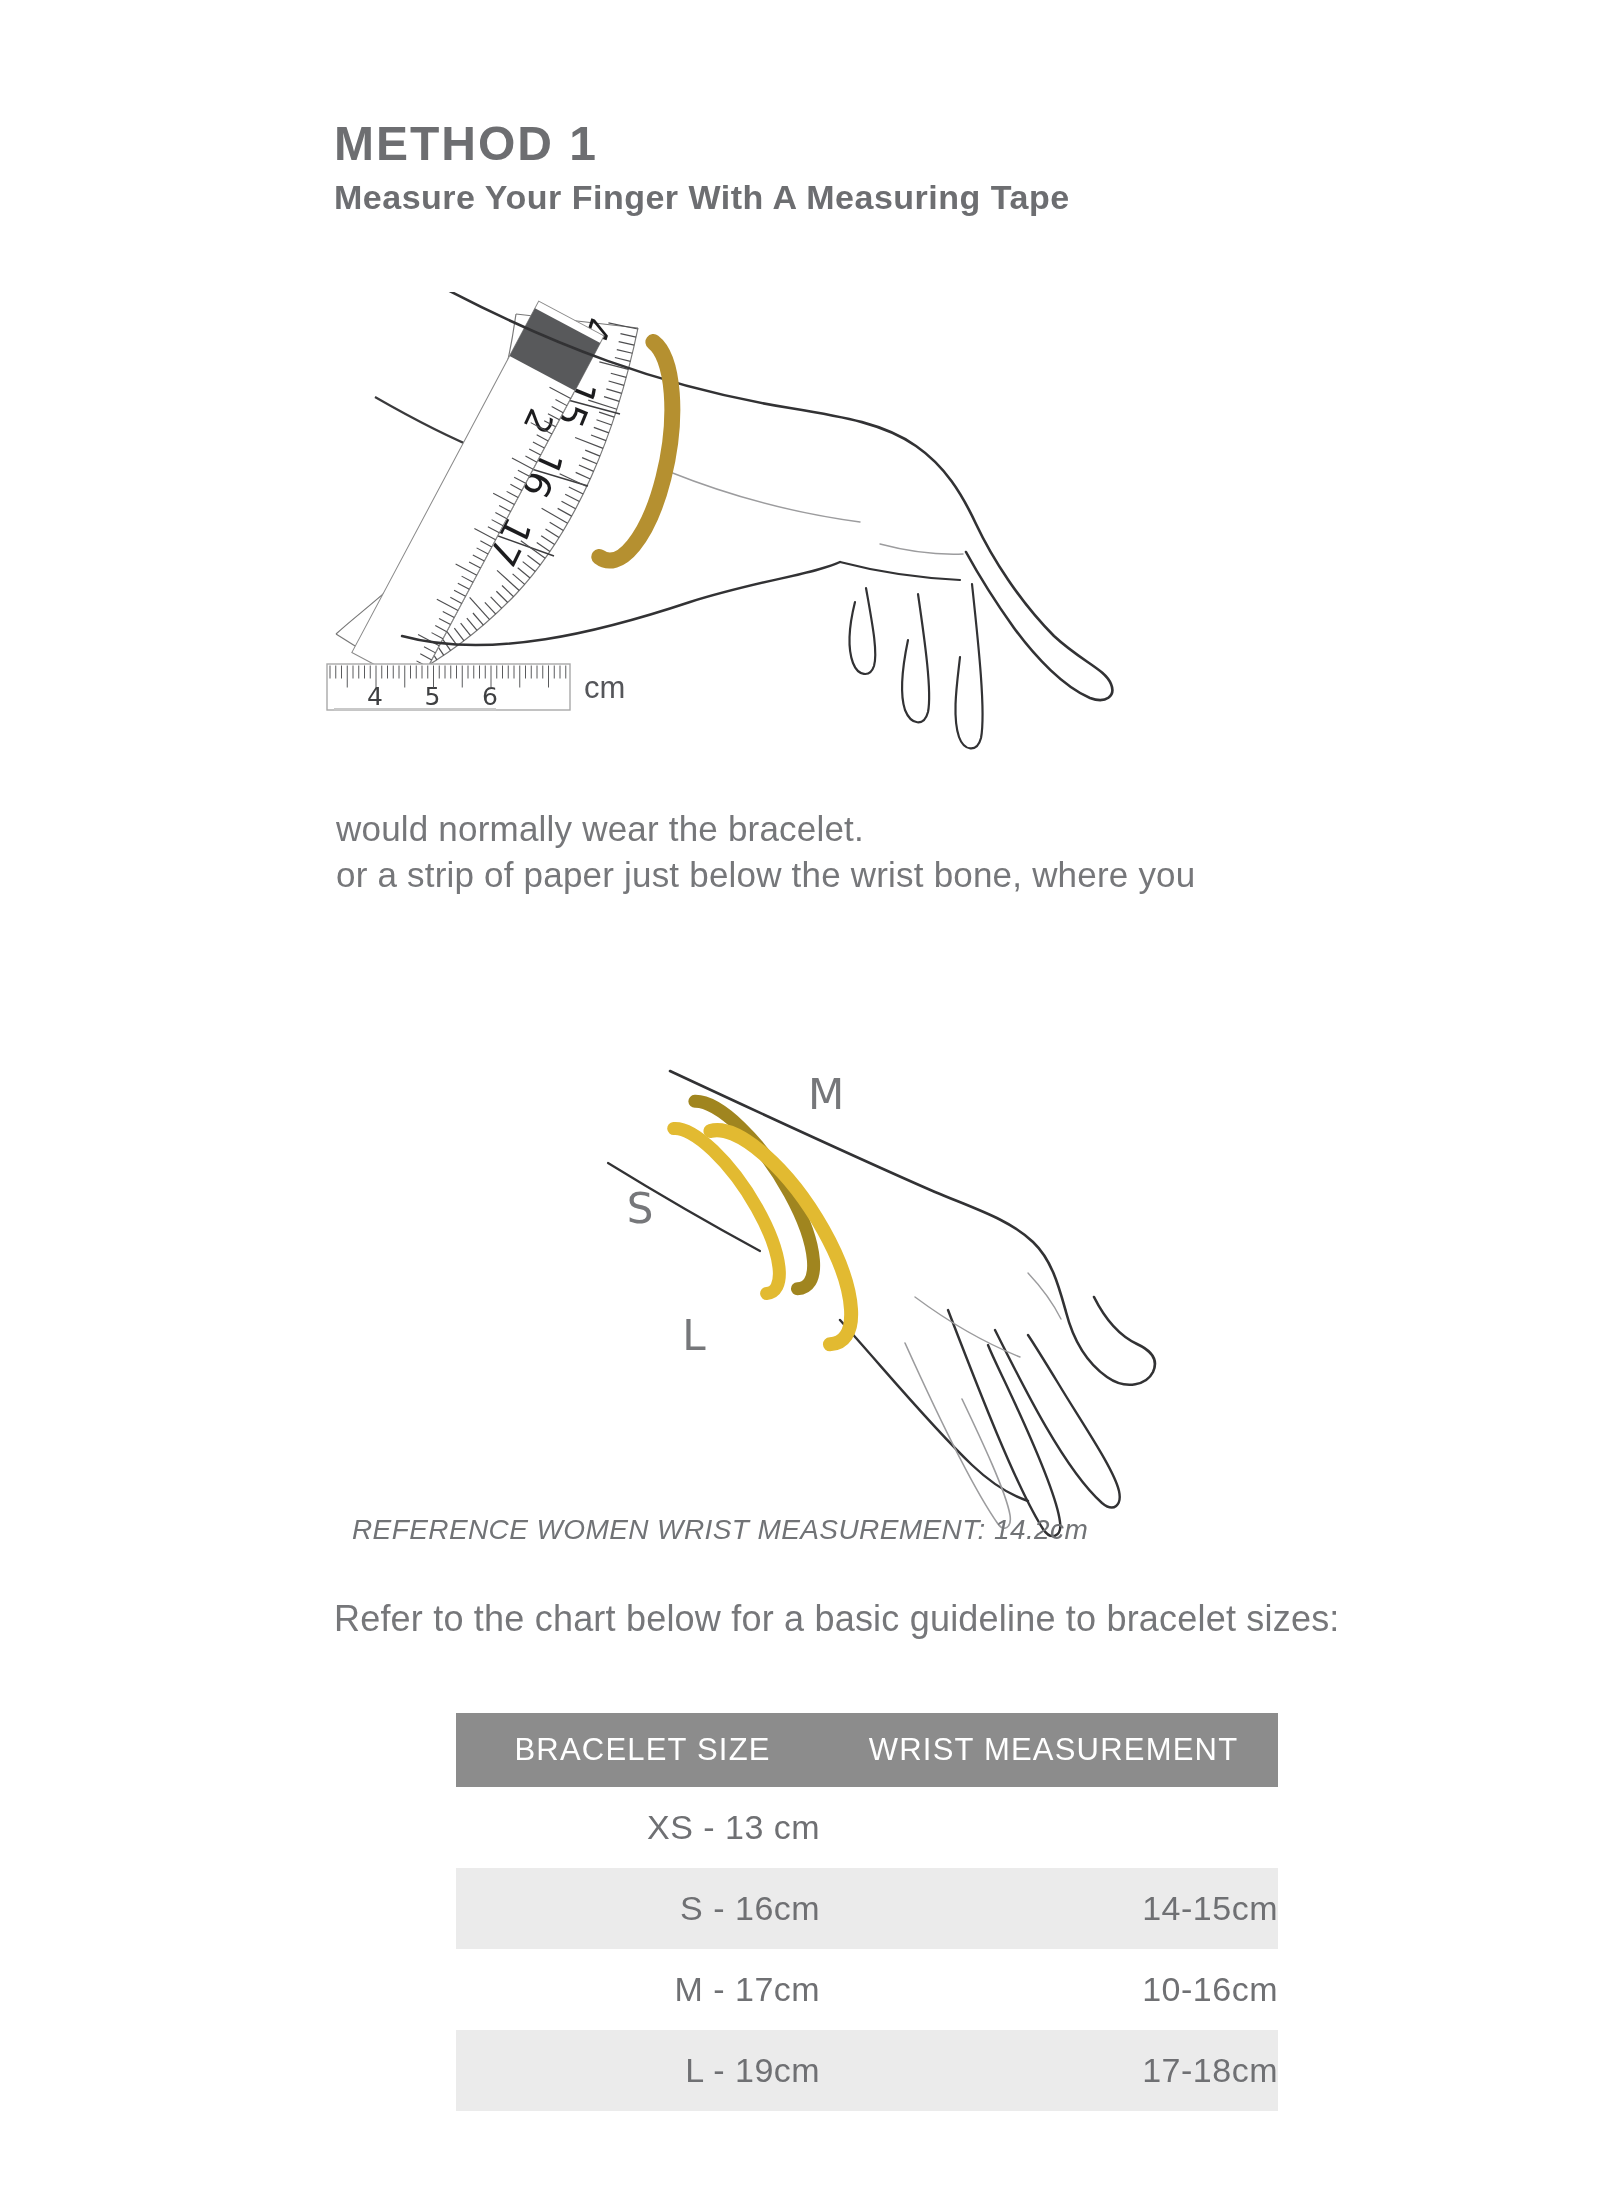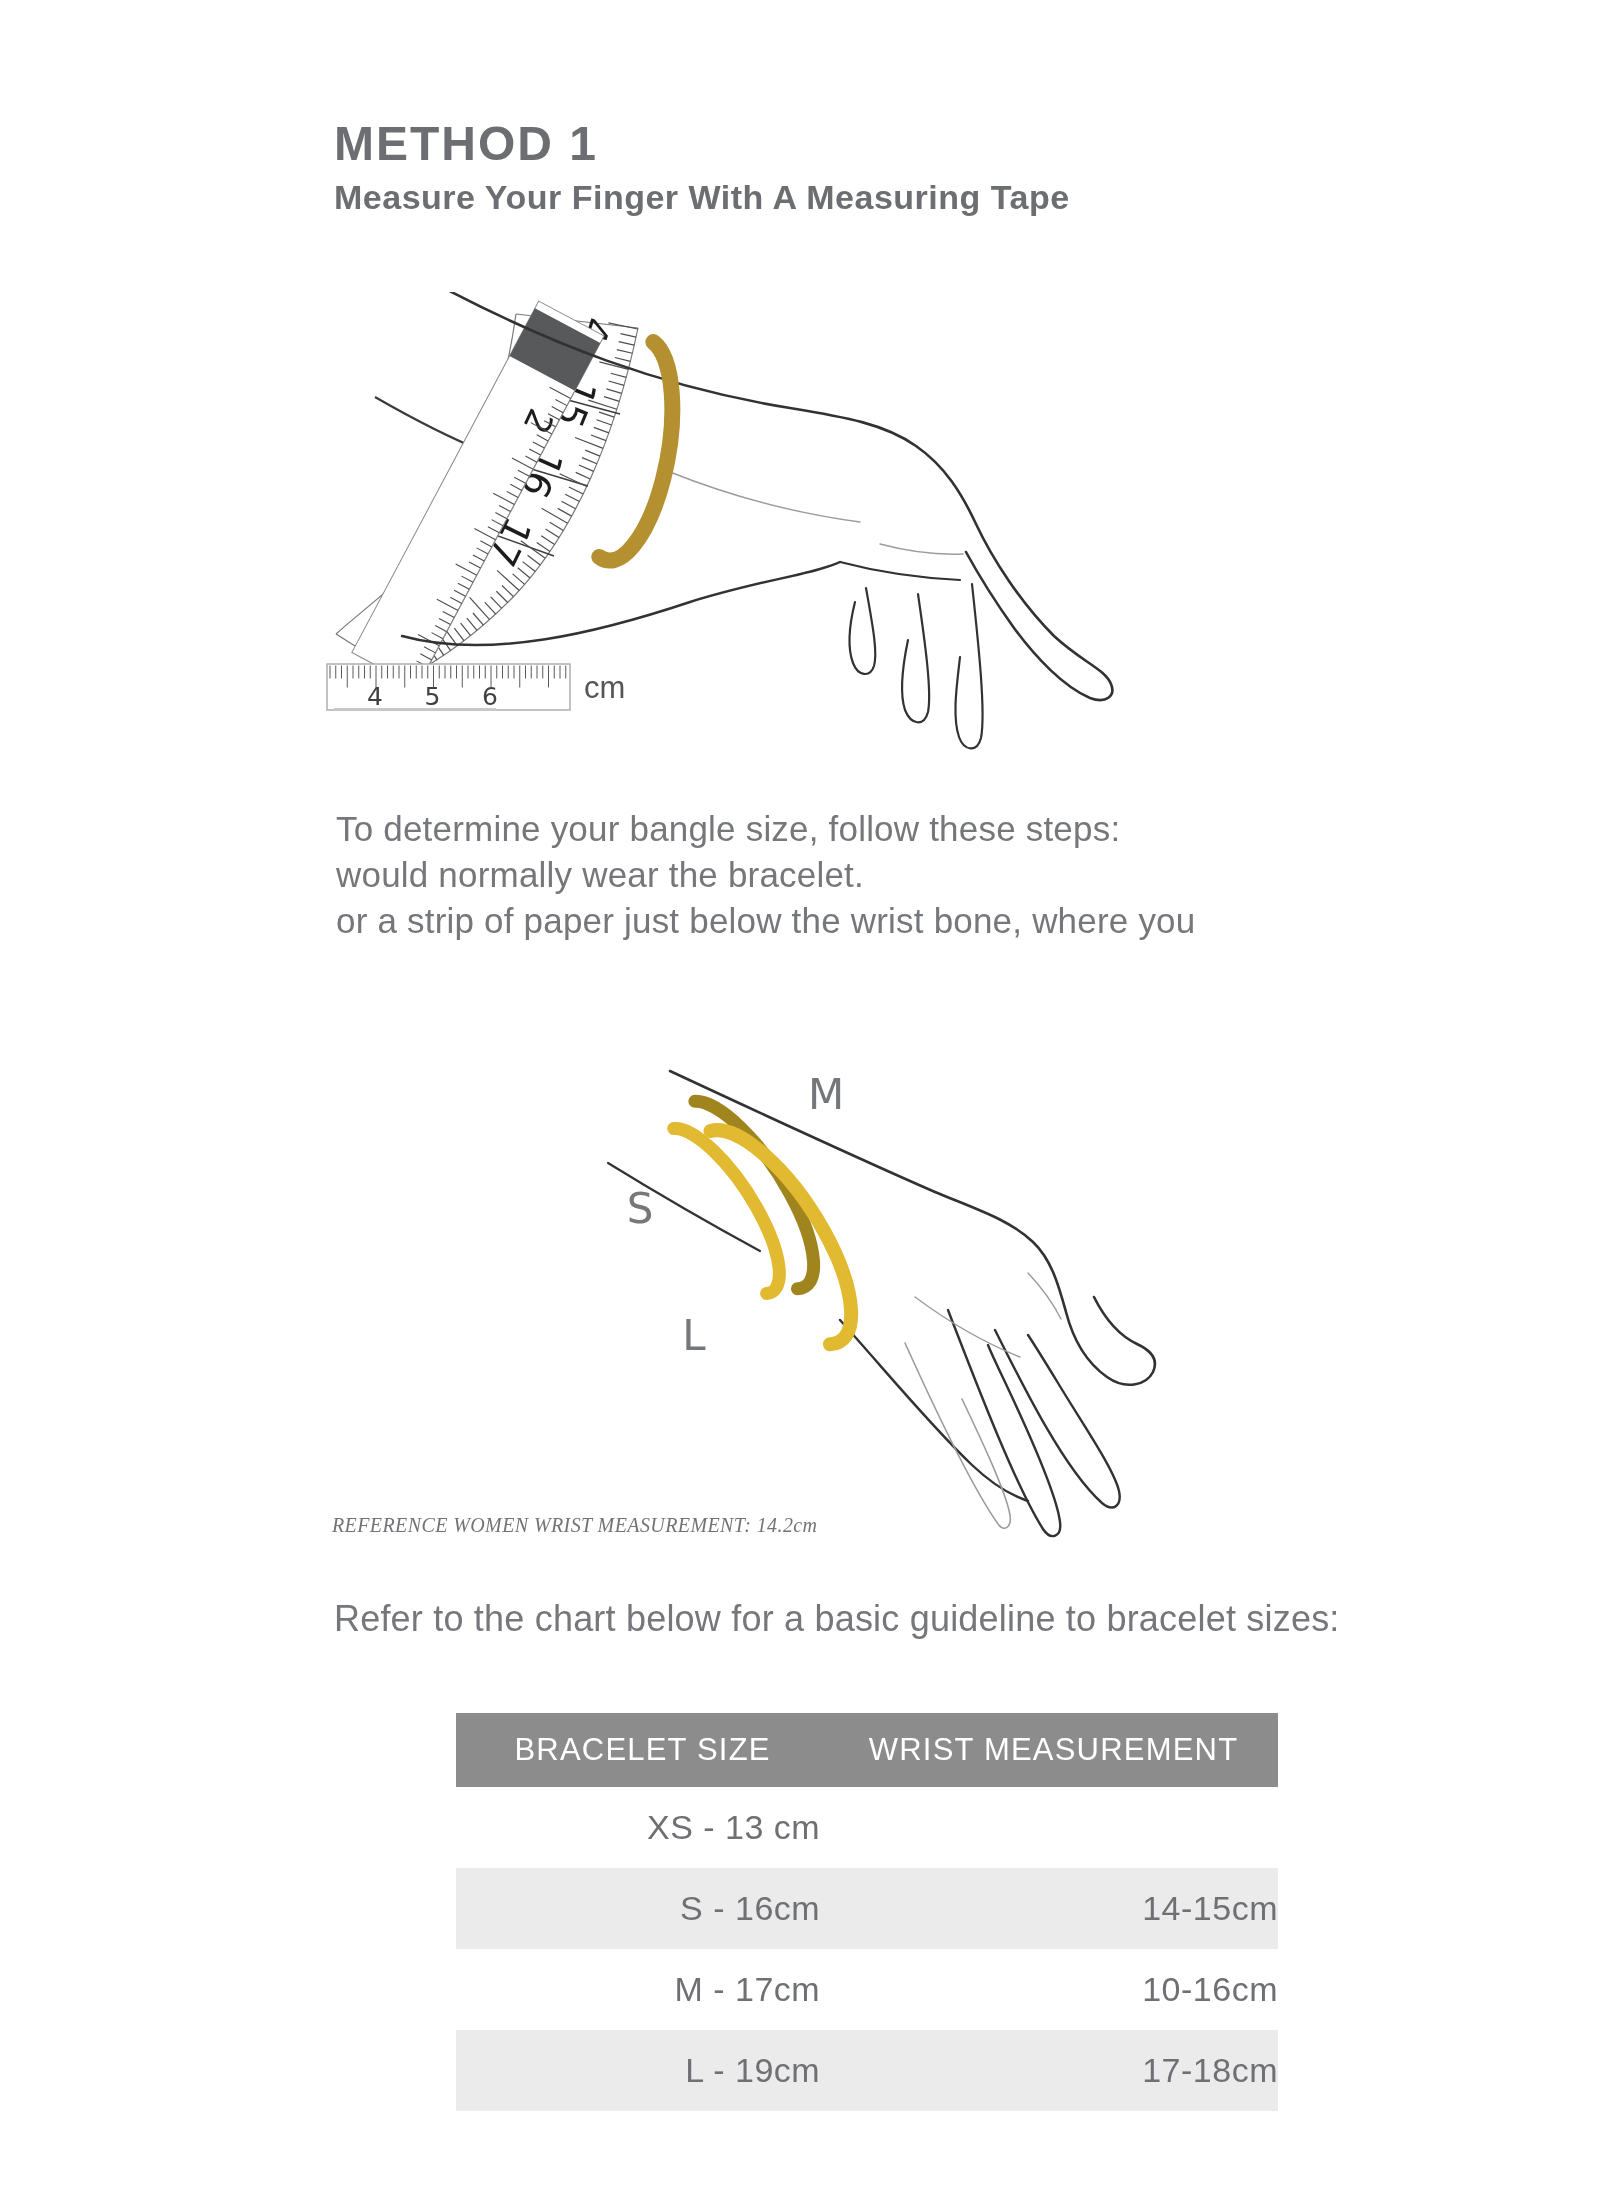--- a/index.html
+++ b/index.html
@@ -16,23 +16,22 @@
   }
   .subtitle {
     left:334px; top:178px; font-size:34px; font-weight:700;
     color:#6d6e71; letter-spacing:0.5px;
   }
   .intro {
     left:336px; top:806px; font-size:35px; color:#76777a; line-height:46px;
     letter-spacing:0.2px;
   }
   .ref-note {
-    left:332px; top:1514px; font-size:20px; font-style:italic; color:#717376;
+    left:352px; top:1514px; font-size:28px; font-style:italic; color:#717376;
     letter-spacing:0.4px;
-    font-family:Liberation Serif, serif;
   }
   .chart-intro {
     left:334px; top:1598px; font-size:36px; color:#76777a; letter-spacing:0.2px;
   }
   .cm-label {
     left:584px; top:670px; font-size:31px; color:#55565a;
   }
 
   svg text { font-family:"DejaVu Sans","Liberation Sans",sans-serif; }
   .tape-num { font-size:38px; fill:#1c1c1e; }
@@ -251,21 +250,20 @@
       <line x1="211" y1="5.5" x2="211" y2="18.5" stroke="#5a5b5d" stroke-width="1"></line>
       <line x1="216.75" y1="5.5" x2="216.75" y2="18.5" stroke="#5a5b5d" stroke-width="1"></line>
       <line x1="222.5" y1="5.5" x2="222.5" y2="27.5" stroke="#5a5b5d" stroke-width="1"></line>
       <line x1="228.25" y1="5.5" x2="228.25" y2="18.5" stroke="#5a5b5d" stroke-width="1"></line>
       <line x1="234" y1="5.5" x2="234" y2="18.5" stroke="#5a5b5d" stroke-width="1"></line>
       <line x1="239.75" y1="5.5" x2="239.75" y2="18.5" stroke="#5a5b5d" stroke-width="1"></line>
     </svg>
   <div class="abs cm-label">cm</div>
 
   <div class="abs intro">
-    <div>To determine your bangle size, follow these steps:</div>
     <div>would normally wear the bracelet.</div>
     <div>or a strip of paper just below the wrist bone, where you</div>
   </div>
 
   <svg class="abs" style="left:600px; top:1045px;" width="620" height="520" viewBox="0 0 620 520">
     <g fill="none" stroke="#323234" stroke-width="2.6" stroke-linecap="round">
       <path d="M 70,26 C 160,68 255,112 335,147 C 378,165 410,175 433,197 C 452,215 459,242 466,267 C 473,294 487,318 507,332 C 527,346 547,339 553,327 C 559,314 550,305 537,299 C 518,290 504,272 494,252"></path>
       <path d="M 8,118 C 60,150 112,180 160,206" stroke-width="2.2"></path>
       <path d="M 240,275 C 285,325 330,380 372,420 C 392,439 410,450 428,456" stroke-width="2.4"></path>
       <path d="M 395,285 C 425,345 465,425 502,458 C 514,468 522,460 519,446 C 514,424 482,378 458,338 C 447,320 436,302 428,290" stroke-width="2.4"></path>

